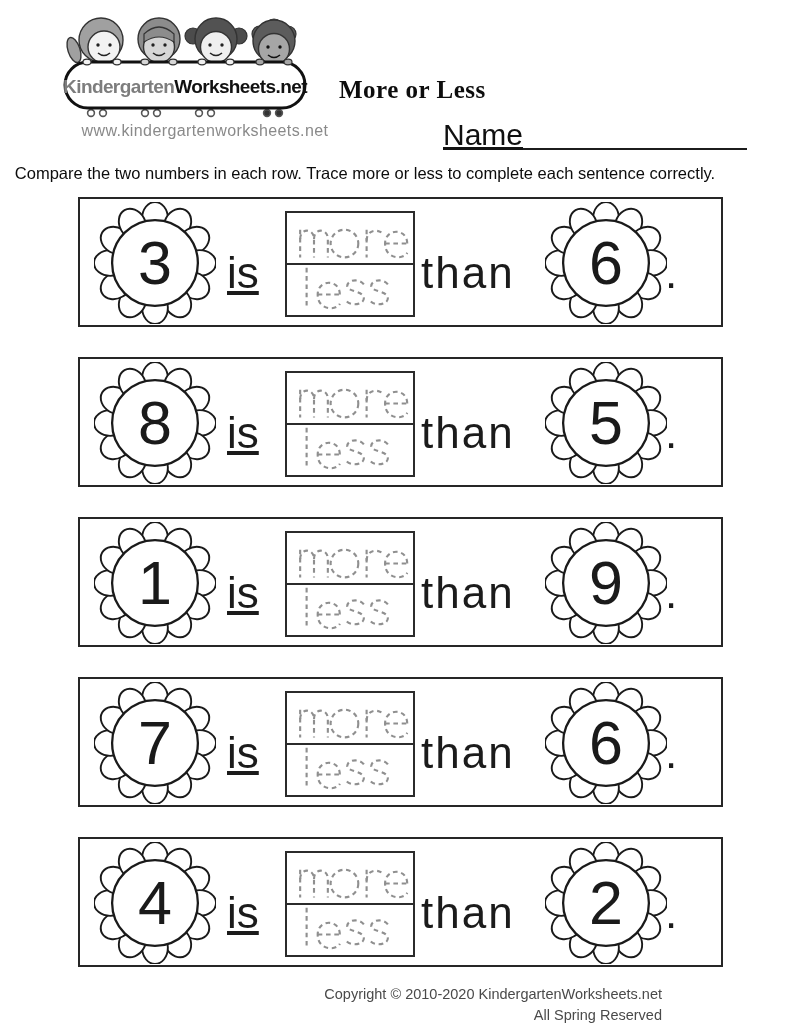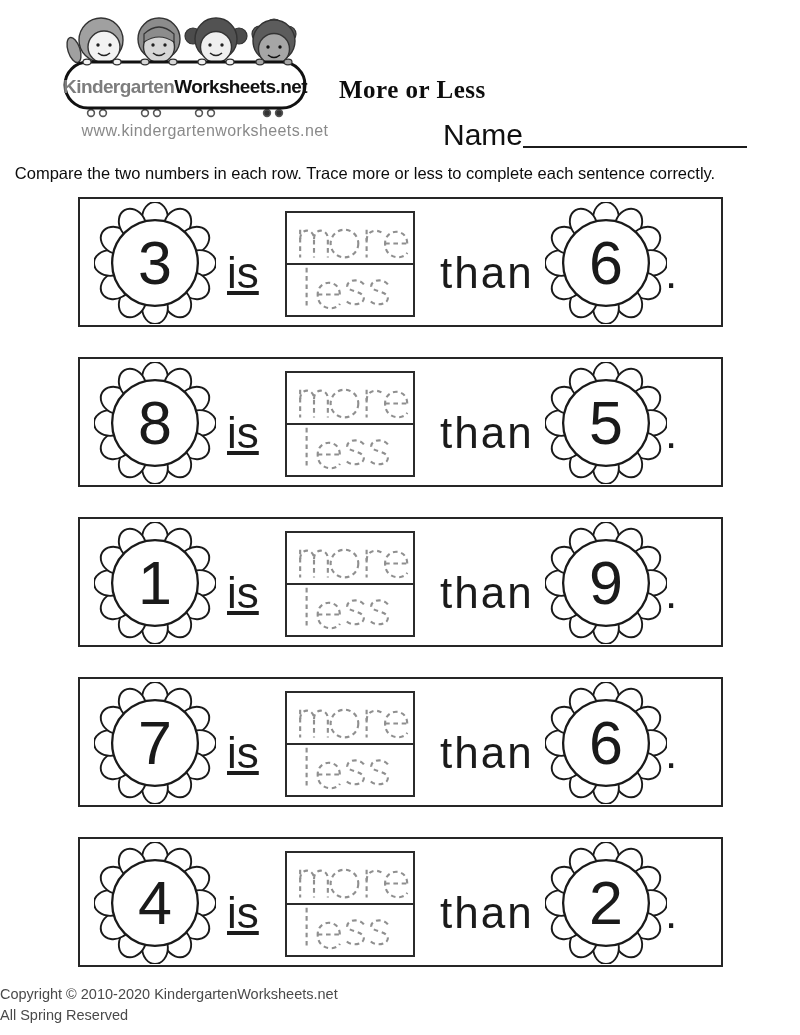--- a/index.html
+++ b/index.html
@@ -8,49 +8,49 @@
   .page { position:absolute; inset:0; background:#fff; }
 
   
   .logo-svg { position:absolute; left:58px; top:12px; width:254px; height:112px; }
   .logo-url { position:absolute; left:58px; top:122px; width:254px; text-align:center;
               font-size:16px; color:#8a8a8a; letter-spacing:.4px;margin-left:20px; }
   .title { position:absolute; left:337px; top:28px; font-size:31px; letter-spacing:-.3px; color:#0d0d0d;
            font-family:"DejaVu Sans", sans-serif; font-weight:400; }
   .subtitle { position:absolute; left:339px; top:76px; font-size:25px; font-weight:700; color:#0d0d0d;
               font-family:Liberation Serif, serif; letter-spacing:.5px; }
-  .name-block { position:absolute; left:443px; top:118px; display:flex; align-items:flex-start; }
+  .name-block { position:absolute; left:443px; top:118px; display:flex; align-items:center;text-decoration:underline; }
   .name-label { font-size:30px; color:#101010; }
   .name-line { display:inline-block; width:224px; height:30px; border-bottom:2px solid #1c1c1c; }
 
   .instructions { position:absolute; top:164px; left:0; width:730px; text-align:center;
                   font-size:16.5px; color:#0c0c0c; }
 
   
   .rows { position:absolute; left:78px; top:197px; width:645px; }
   .sentence-row { position:relative; width:645px; height:130px; border:2px solid #262626;
                   margin-bottom:30px; background:#fff; }
   .flower { position:absolute; top:3px; width:122px; height:122px; }
   .flower.left { left:14px; }
   .flower.right { left:465px; }
   .flower-num { font-family:"Liberation Sans", sans-serif; font-size:64px; fill:#1a1a1a; font-weight:400; }
   .word { position:absolute; top:52px; font-size:44px; line-height:1; color:#1b1b1b;
           font-family:"Liberation Sans", sans-serif; }
   .word-is { left:147px;text-decoration:underline; }
-  .word-than { left:360px; letter-spacing:2px; }
+  .word-than { left:341px; letter-spacing:2px; }
   .word-period { left:585px; }
   .trace-box { position:absolute; left:205px; top:12px; width:130px; height:106px;
                border:2px solid #2b2b2b; background:#fff; }
   .trace-cell { width:100%; height:50px; display:flex; align-items:center; justify-content:center; }
   .trace-cell.bottom { border-top:2px solid #2b2b2b; }
   .trace-cell svg { display:block; width:122px; height:48px; }
   .trace-stroke { fill:none; stroke:#8f8f8f; stroke-width:2.3; stroke-dasharray:5 4; }
 
   
-  .footer { position:absolute; top:984px; left:0; width:662px; text-align:left;
+  .footer { position:absolute; top:984px; left:0; width:662px; text-align:right;
             font-size:14.5px; color:#4a4a4a; line-height:1.45; }
 
   .hidden-defs { position:absolute; width:0; height:0; overflow:hidden; }
 </style>
 </head>
 <body>
 
 <svg class="hidden-defs" aria-hidden="true">
   <defs>
     <g id="flower-shape">

